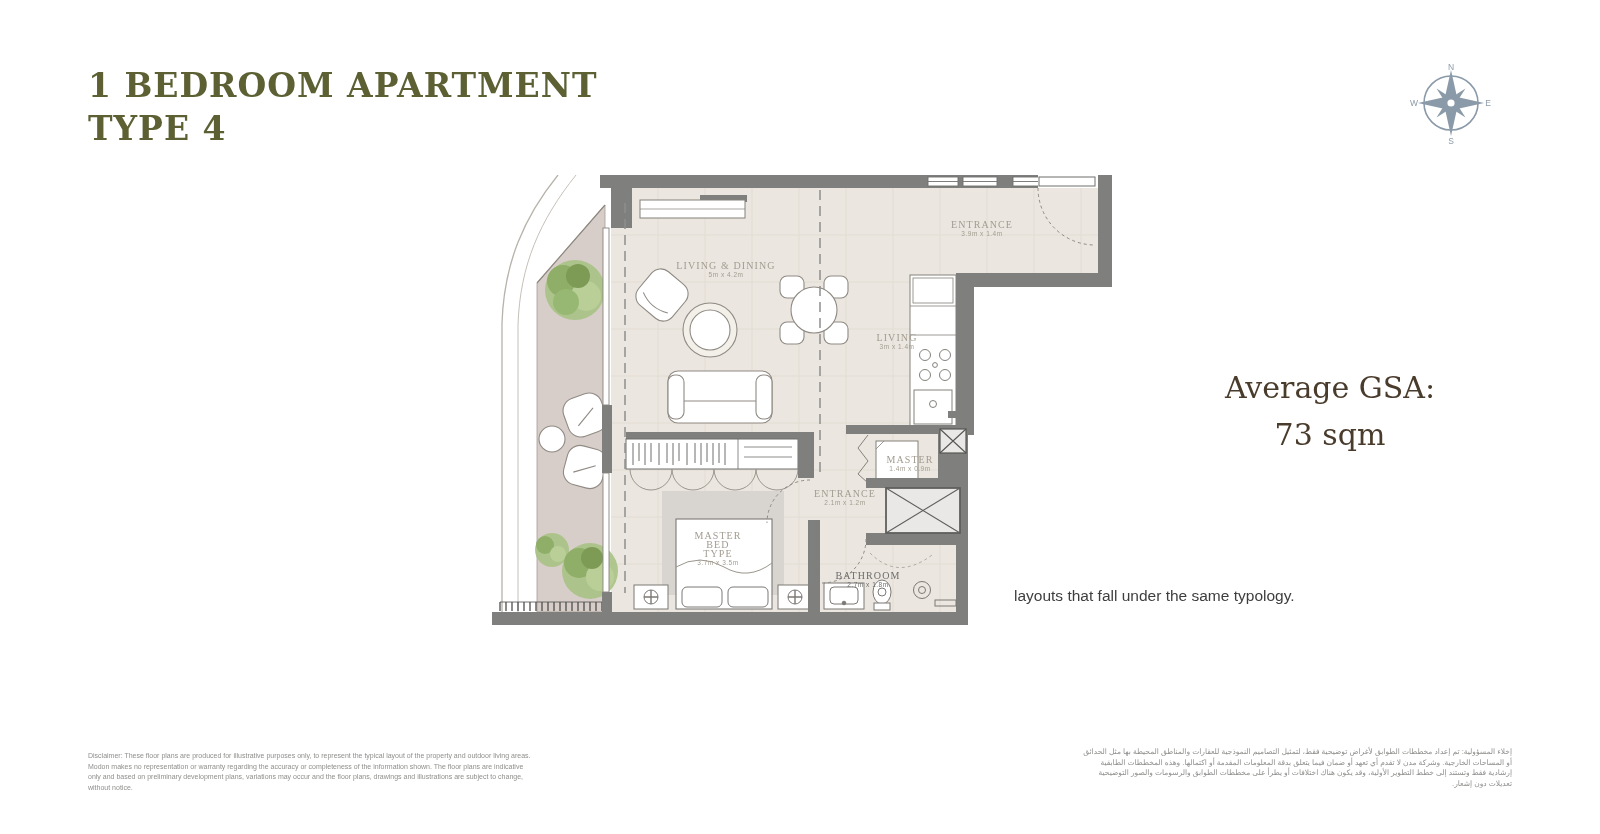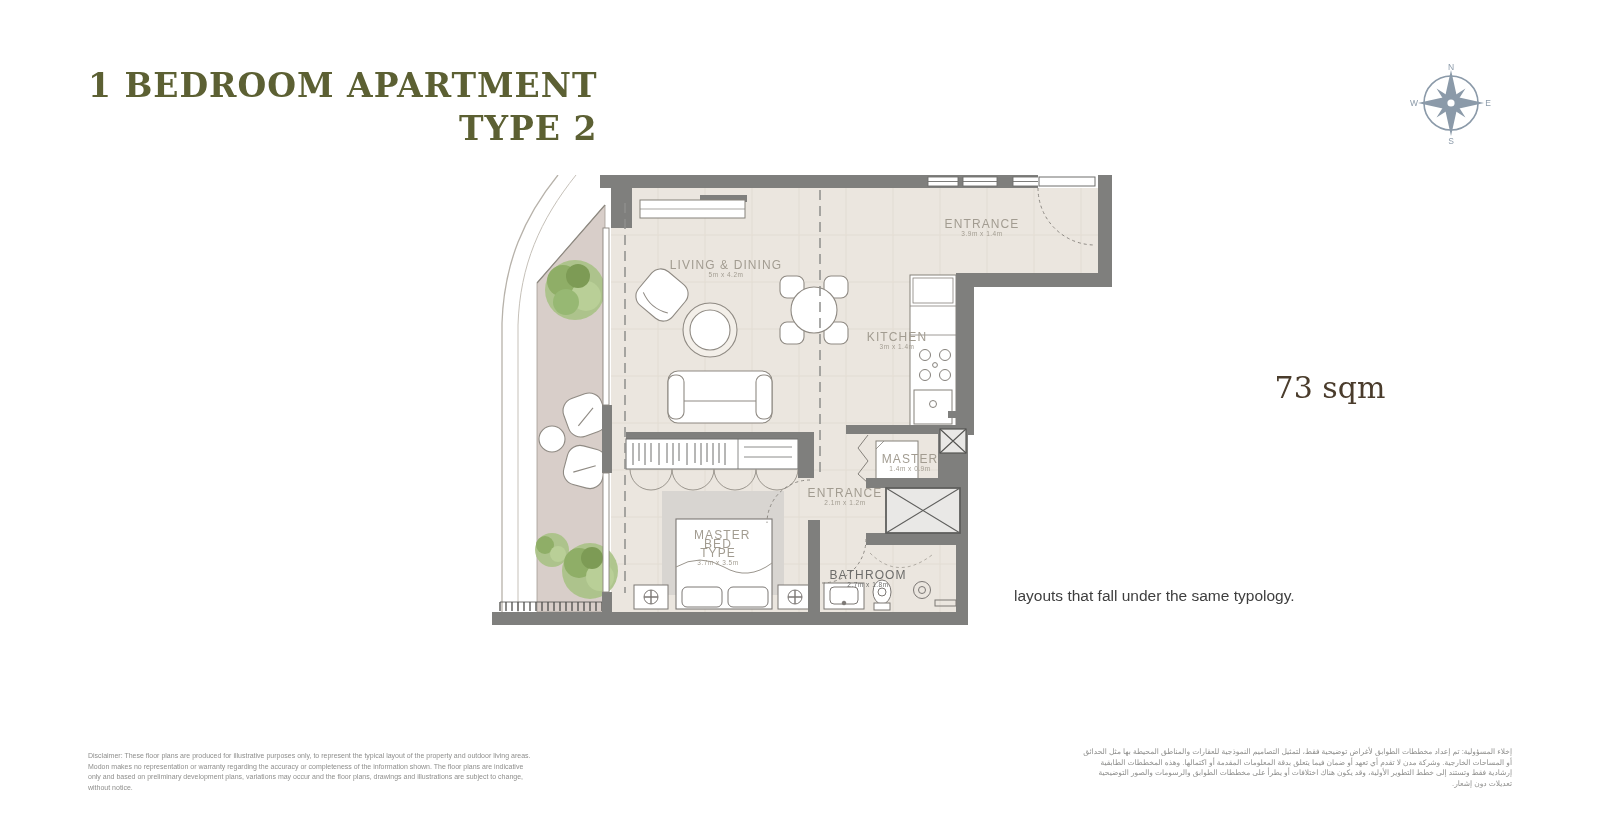--- a/index.html
+++ b/index.html
@@ -2,28 +2,28 @@
 <html><head>
 <meta charset="utf-8">
 <style>
   html,body{margin:0;padding:0;background:#ffffff;}
   #canvas{position:relative;width:1600px;height:834px;background:#ffffff;overflow:hidden;
           font-family:"Liberation Sans",sans-serif;}
   
   .title{position:absolute;left:88px;top:64px;color:#5c6033;
          font-family:"DejaVu Serif",serif;font-weight:700;font-size:33px;
          line-height:43px;letter-spacing:1px;}
-  .title span{display:block;text-align:right;}
+  .title span{display:block;}
   
   .compass{position:absolute;left:1404px;top:56px;width:94px;height:94px;}
   
   .plan{position:absolute;left:490px;top:175px;width:625px;height:450px;}
   .plan svg{position:absolute;left:0;top:0;}
   .room-label{position:absolute;text-align:center;color:#a29c91;pointer-events:none;}
-  .room-label .rname{display:block;font-size:12px;letter-spacing:1.1px;line-height:9px;}
+  .room-label .rname{display:block;font-size:10px;letter-spacing:1.1px;line-height:9px;font-family:Liberation Serif, serif;}
   .room-label .rdims{display:block;font-size:6.5px;letter-spacing:.5px;line-height:9px;white-space:nowrap;}
   .room-label.dark{color:#6d6d6b;text-align:center;}
   
   .gsa{position:absolute;left:1180px;top:364px;width:300px;text-align:center;
        color:#4a3c2c;font-family:"DejaVu Serif",serif;font-size:30px;line-height:47px;}
   .gsa span{display:block;}
   
   .note{position:absolute;left:1014px;top:584px;width:320px;color:#3e3e3e;
         font-size:15.5px;line-height:23.5px;}
   .note span{display:block;}
@@ -33,21 +33,21 @@
   .disc-ar{position:absolute;right:88px;top:747px;width:430px;color:#8f8f8d;
            font-size:7.5px;line-height:10.5px;direction:rtl;}
 </style>
 </head>
 <body>
 
 <div id="canvas">
 
   <div class="title">
     <span>1 BEDROOM APARTMENT</span>
-    <span>TYPE 2</span>
+    <span>TYPE 4</span>
   </div>
 
   <div class="compass">
     <svg width="94" height="94" viewBox="-47 -47 94 94">
       <circle cx="0" cy="0" r="27" fill="none" stroke="#8b9aa9" stroke-width="1.6"></circle>
       <polygon points="0,-33 6,-6 33,0 6,6 0,33 -6,6 -33,0 -6,-6" fill="#8b9aa9"></polygon>
       <g transform="rotate(45) scale(0.62)">
         <polygon points="0,-33 6,-6 33,0 6,6 0,33 -6,6 -33,0 -6,-6" fill="#8b9aa9"></polygon>
       </g>
       <circle cx="0" cy="0" r="3.6" fill="#ffffff"></circle>
@@ -277,21 +277,21 @@
 
     <div class="room-label" style="left:176px;top:86px;width:120px">
       <span class="rname">LIVING &amp; DINING</span>
       <span class="rdims">5m x 4.2m</span>
     </div>
     <div class="room-label" style="left:432px;top:45px;width:120px">
       <span class="rname">ENTRANCE</span>
       <span class="rdims">3.9m x 1.4m</span>
     </div>
     <div class="room-label" style="left:367px;top:158px;width:80px">
-      <span class="rname">KITCHEN</span>
+      <span class="rname">LIVING</span>
       <span class="rdims">3m x 1.4m</span>
     </div>
     <div class="room-label" style="left:380px;top:280px;width:80px">
       <span class="rname">MASTER</span>
       <span class="rdims">1.4m x 0.9m</span>
     </div>
     <div class="room-label" style="left:315px;top:314px;width:80px">
       <span class="rname">ENTRANCE</span>
       <span class="rdims">2.1m x 1.2m</span>
     </div>
@@ -299,20 +299,21 @@
       <span class="rname">MASTER BED TYPE</span>
       <span class="rdims">3.7m x 3.5m</span>
     </div>
     <div class="room-label dark" style="left:338px;top:396px;width:80px">
       <span class="rname">BATHROOM</span>
       <span class="rdims">2.7m x 1.8m</span>
     </div>
   </div>
 
   <div class="gsa">
+    <span>Average GSA:</span>
     <span>73 sqm</span>
   </div>
 
   <div class="note">
     <span>layouts that fall under the same typology.</span>
   </div>
 
   <div class="disc-en">Disclaimer: These floor plans are produced for illustrative purposes only, to represent the typical layout of the property and outdoor living areas.  Modon makes no representation or warranty regarding the accuracy or completeness of the information shown.  The floor plans are indicative only and based on preliminary development plans, variations may occur and the floor plans, drawings and illustrations are subject to change, without notice.</div>
   <div class="disc-ar">إخلاء المسؤولية: تم إعداد مخططات الطوابق لأغراض توضيحية فقط، لتمثيل التصاميم النموذجية للعقارات والمناطق المحيطة بها مثل الحدائق أو المساحات الخارجية. وشركة مدن لا تقدم أي تعهد أو ضمان فيما يتعلق بدقة المعلومات المقدمة أو اكتمالها. وهذه المخططات الطابقية إرشادية فقط وتستند إلى خطط التطوير الأولية، وقد يكون هناك اختلافات أو يطرأ على مخططات الطوابق والرسومات والصور التوضيحية تعديلات دون إشعار.</div>
 

